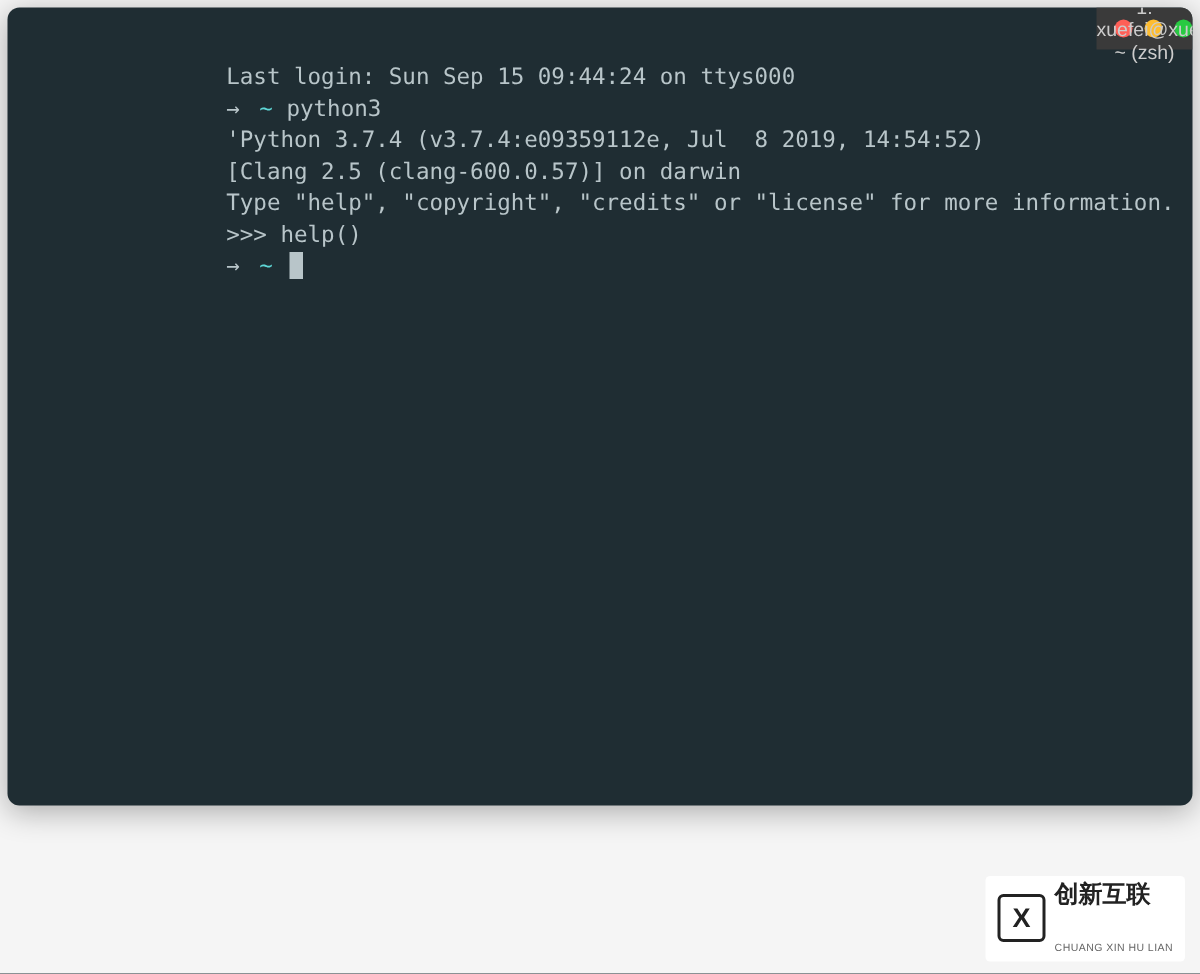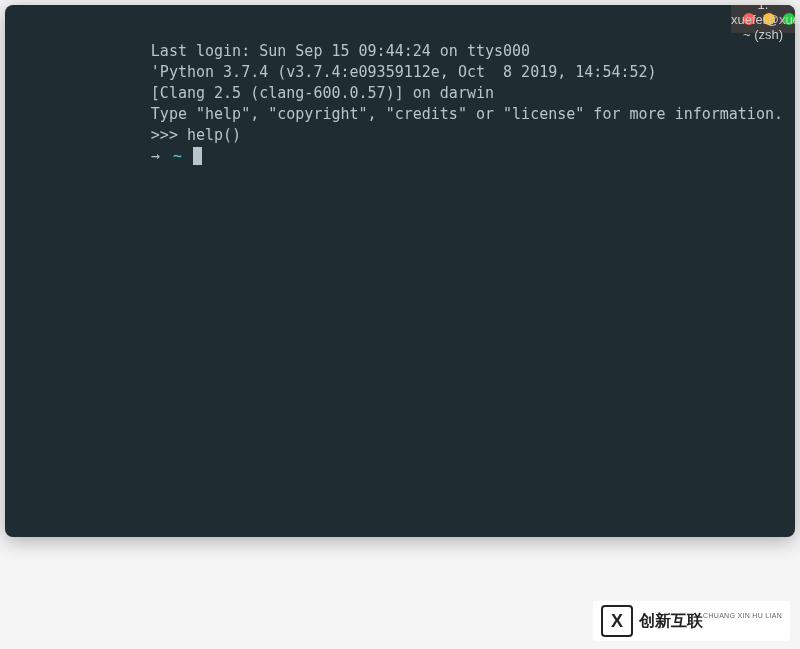--- a/index.html
+++ b/index.html
@@ -104,22 +104,23 @@
       display: flex;
       align-items: center;
       justify-content: center;
       font-weight: bold;
       font-size: 18px;
       color: #222;
       position: relative;
     }
     .watermark-text {
       display: flex;
-      flex-direction: row;
+      flex-direction: column;
       line-height: 1.1;
+      gap: 24px;
     }
     .watermark-cn {
       font-size: 16px;
       font-weight: 600;
       color: #222;
     }
     .watermark-en {
       font-size: 7px;
       color: #666;
       letter-spacing: 0.3px;
@@ -132,21 +133,22 @@
   <div class="title-bar">
     <div class="traffic-lights">
       <div class="traffic-light close-light"></div>
       <div class="traffic-light minimize-light"></div>
       <div class="traffic-light maximize-light"></div>
     </div>
     <div class="window-title">1. xuefei@xuefeideMBP: ~ (zsh)</div>
   </div>
   <div class="terminal-body">
     <div class="term-line">Last login: Sun Sep 15 09:44:24 on ttys000</div>
-    <div class="term-line">'Python 3.7.4 (v3.7.4:e09359112e, Oct  8 2019, 14:54:52)</div>
+    <div class="term-line"><span class="prompt-arrow">→</span> <span class="prompt-tilde">~</span> <span>python3</span></div>
+    <div class="term-line">'Python 3.7.4 (v3.7.4:e09359112e, Jul  8 2019, 14:54:52)</div>
     <div class="term-line">[Clang 2.5 (clang-600.0.57)] on darwin</div>
     <div class="term-line">Type "help", "copyright", "credits" or "license" for more information.</div>
     <div class="term-line"><span>&gt;&gt;&gt; </span><span>help()</span></div>
     <div class="term-line"><span class="prompt-arrow">→</span> <span class="prompt-tilde">~</span> <span class="cursor"></span></div>
   </div>
 </div>
 
 <div class="watermark">
   <div class="watermark-logo">
     <span>X</span>

